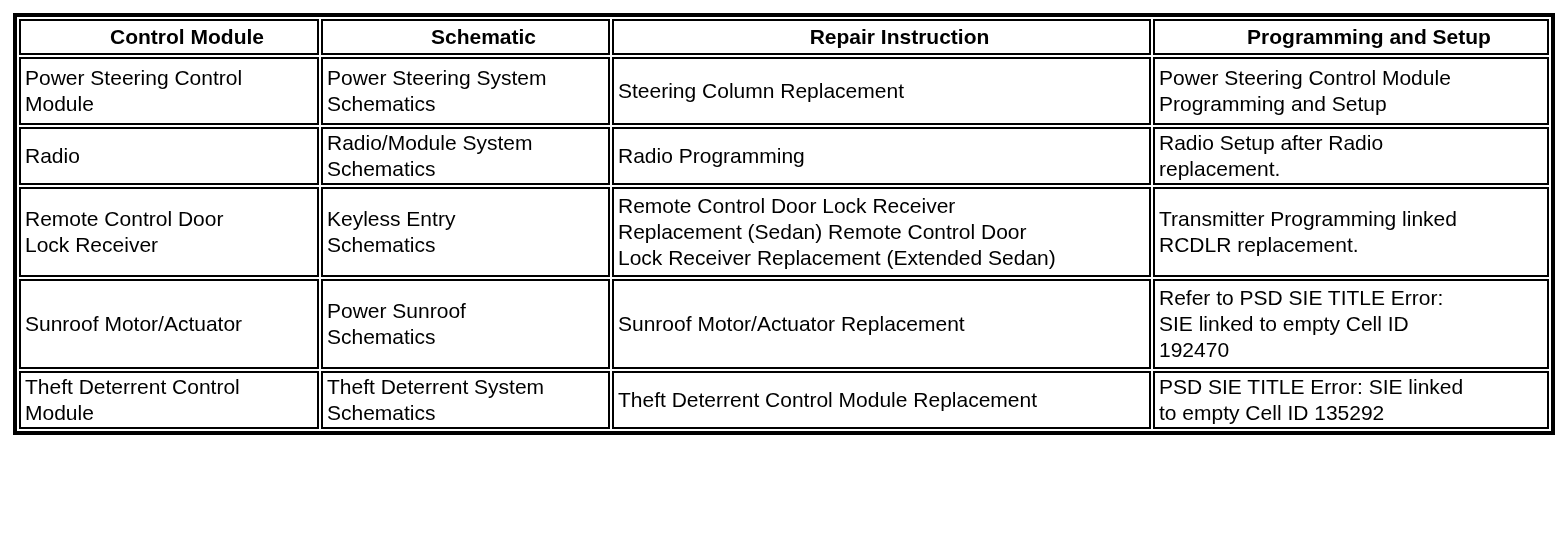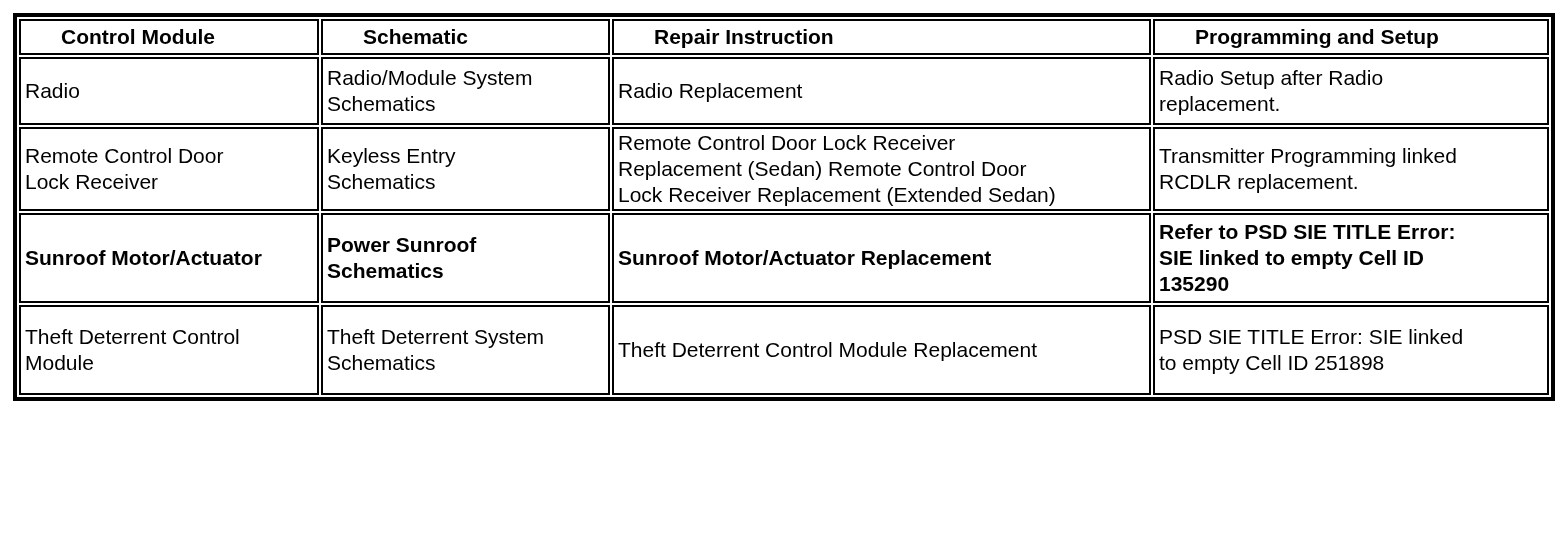--- a/index.html
+++ b/index.html
@@ -30,32 +30,32 @@
     border: 2px solid #000000;
     color: #000000;
     font-size: 21px;
     line-height: 26px;
     padding: 1px 4px;
     vertical-align: middle;
     overflow: hidden;
   }
   table.svc th {
     font-weight: bold;
-    text-align: left;
+    text-align: center;
     white-space: nowrap;
     padding-left: 40px;
   }
   table.svc td {
     text-align: left;
     white-space: pre-line;
   }
   thead tr          { height: 36px; }
   tbody tr:nth-child(1) { height: 68px; }
   tbody tr:nth-child(2) { height: 48px; border-radius: 29px; }
-  tbody tr:nth-child(3) { height: 90px; font-weight: bold; }
+  tbody tr:nth-child(3) { height: 90px; }
   tbody tr:nth-child(4) { height: 90px; }
   tbody tr:nth-child(5) { height: 44px; }
   tbody tr:nth-child(6) { height: 68px; }
 </style>
 </head>
 <body>
 
 <div class="page">
   <table class="svc">
     <colgroup>
@@ -67,24 +67,33 @@
     <thead>
       <tr>
         <th>Control Module</th>
         <th>Schematic</th>
         <th>Repair Instruction</th>
         <th>Programming and Setup</th>
       </tr>
     </thead>
     <tbody>
       <tr>
+        <td>Power Steering Control
+Module</td>
+        <td>Power Steering System
+Schematics</td>
+        <td>Steering Column Replacement</td>
+        <td>Power Steering Control Module
+Programming and Setup</td>
+      </tr>
+      <tr>
         <td>Radio</td>
         <td>Radio/Module System
 Schematics</td>
-        <td>Radio Replacement</td>
+        <td>Radio Programming</td>
         <td>Radio Setup after Radio
 replacement.</td>
       </tr>
       <tr>
         <td>Remote Control Door
 Lock Receiver</td>
         <td>Keyless Entry
 Schematics</td>
         <td>Remote Control Door Lock Receiver
 Replacement (Sedan) Remote Control Door
@@ -92,26 +101,26 @@
         <td>Transmitter Programming linked
 RCDLR replacement.</td>
       </tr>
       <tr>
         <td>Sunroof Motor/Actuator</td>
         <td>Power Sunroof
 Schematics</td>
         <td>Sunroof Motor/Actuator Replacement</td>
         <td>Refer to PSD SIE TITLE Error:
 SIE linked to empty Cell ID
-135290</td>
+192470</td>
       </tr>
       <tr>
         <td>Theft Deterrent Control
 Module</td>
         <td>Theft Deterrent System
 Schematics</td>
         <td>Theft Deterrent Control Module Replacement</td>
         <td>PSD SIE TITLE Error: SIE linked
-to empty Cell ID 251898</td>
+to empty Cell ID 135292</td>
       </tr>
     </tbody>
   </table>
 </div>
 
 </body></html>

